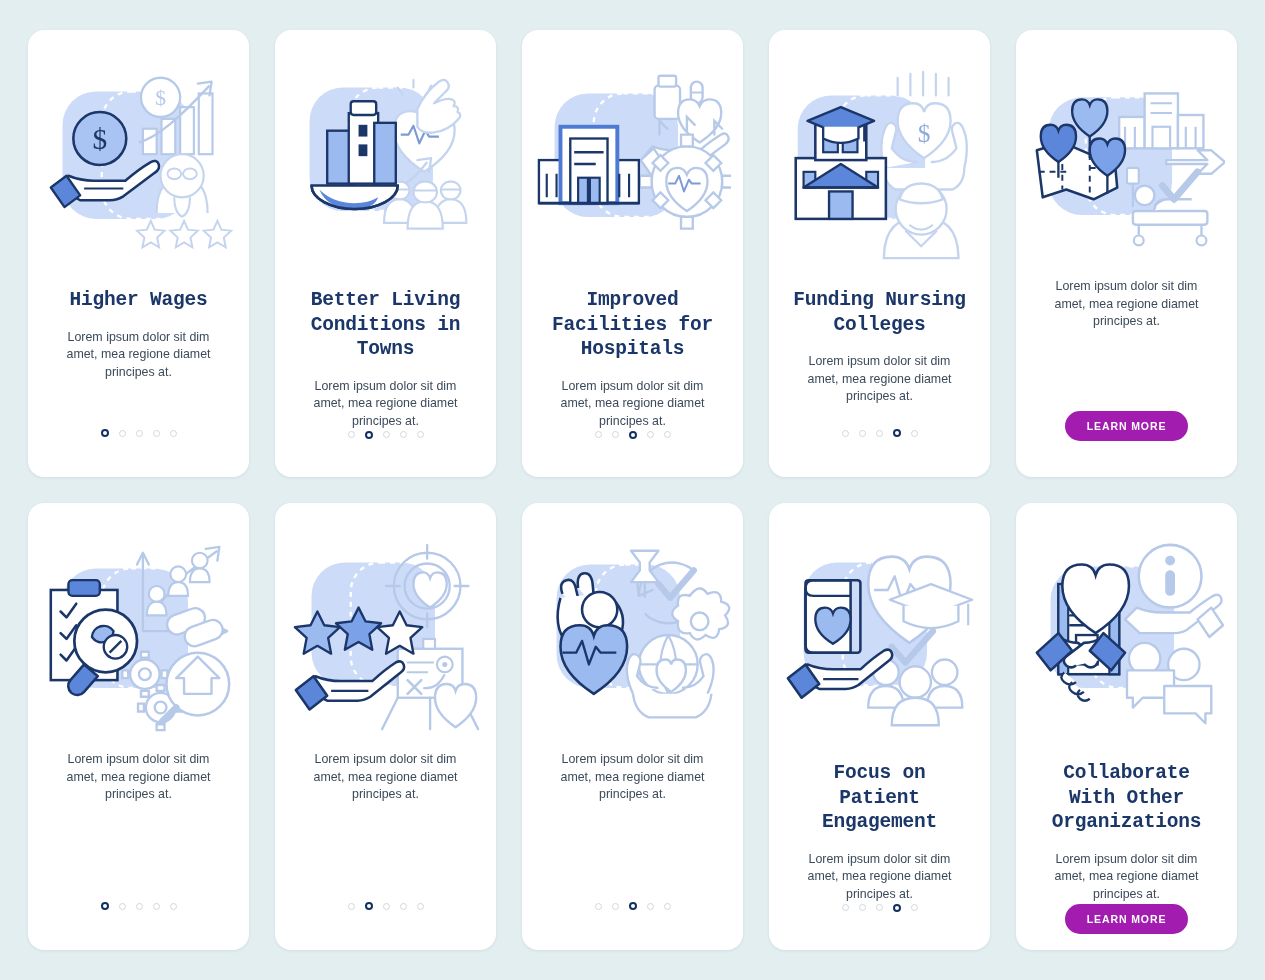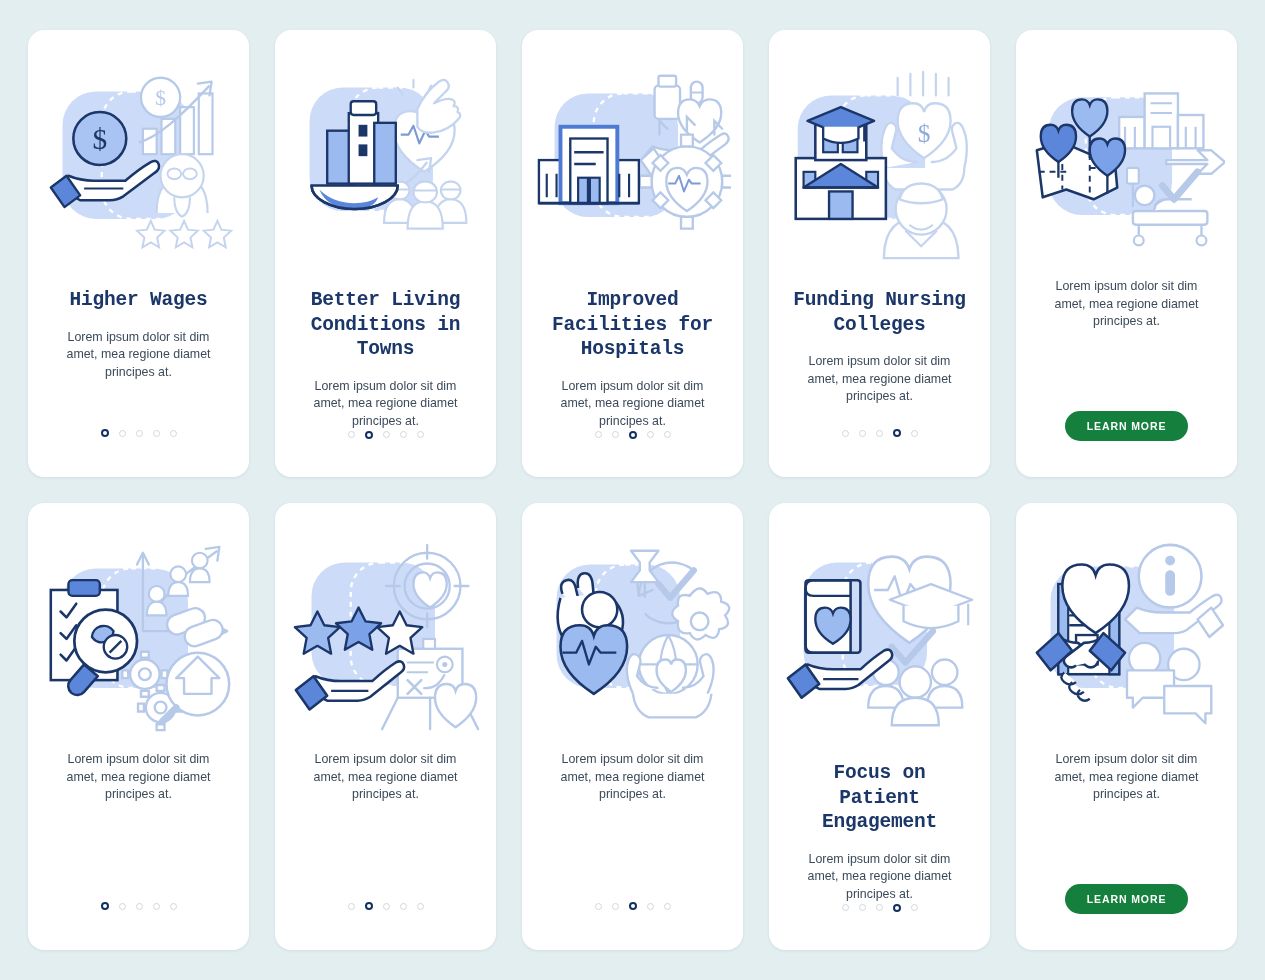--- a/index.html
+++ b/index.html
@@ -85,21 +85,21 @@
     background:transparent;
   }
   .dot.active{
     border:2.4px solid #12305e;
     width:8px;height:8px;
   }
 
   
   .learn{
     margin-bottom:16px;
-    background:#15803d;
+    background:#a21caf;
     color:#ffffff;
     font-size:10.5px;
     font-weight:bold;
     letter-spacing:.9px;
     border:none;
     border-radius:999px;
     padding:9px 22px;
     cursor:pointer;
     font-family:"Liberation Sans", sans-serif;
   }
@@ -565,19 +565,20 @@
 
           <path d="M34 48 q0 -22 20 -22 q11 0 14 11 q3 -11 14 -11 q20 0 20 22 q0 26 -34 48 q-34 -22 -34 -48z" fill="#fff" stroke="#1b3668" stroke-width="2.6"></path>
 
           <path d="M10 118 l20 -18 q10 6 20 6 l18 14 q5 4 0 9 q-5 4 -10 0 l-8 -7" fill="#fff" stroke="#1b3668" stroke-width="2.6" stroke-linejoin="round"></path>
           <path d="M96 118 l-20 -18 q-10 6 -20 6 l-18 14 q-5 4 0 9 q5 4 10 0" fill="#fff" stroke="#1b3668" stroke-width="2.6" stroke-linejoin="round"></path>
           <path d="M36 136 q-6 5 0 10 q6 5 12 0 M44 146 q-6 5 0 10 q6 5 12 0 M52 154 q-5 4 0 9 q5 4 10 0" fill="#fff" stroke="#1b3668" stroke-width="2.4"></path>
           <path d="M8 116 l22 -20 14 18 -22 20z" fill="#5b86da" stroke="#1b3668" stroke-width="2.6" stroke-linejoin="round"></path>
           <path d="M98 116 l-22 -20 -14 18 22 20z" fill="#5b86da" stroke="#1b3668" stroke-width="2.6" stroke-linejoin="round"></path>
         </svg>
       </div>
+      <div class="title">Collaborate With Other Organizations</div>
       <div class="desc">Lorem ipsum dolor sit dim amet, mea regione diamet principes at.</div>
       <div class="spacer"></div>
       <button class="learn">LEARN MORE</button>
     </div>
 
   </div>
 </div>
 
 </body></html>

